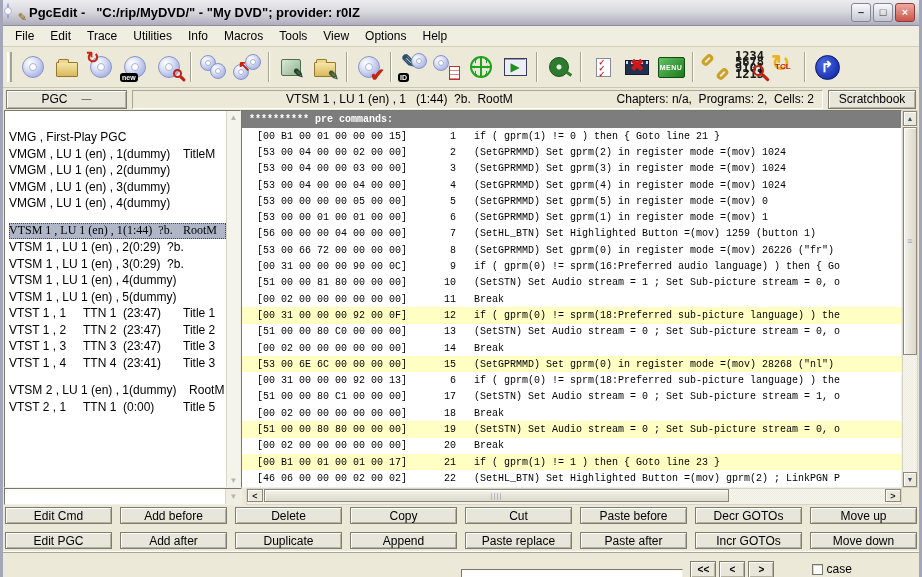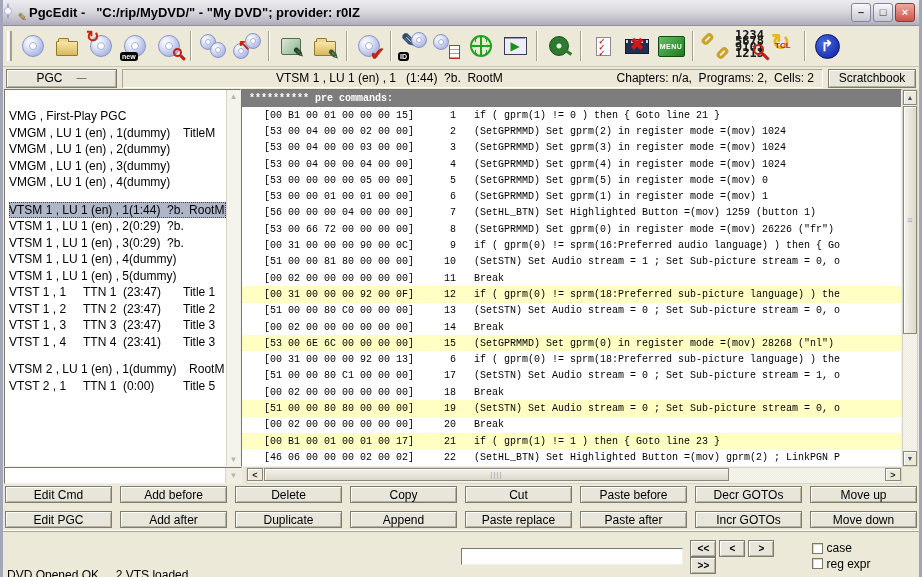--- a/index.html
+++ b/index.html
@@ -50,44 +50,44 @@
   .menubtn{width:27px;height:21px;background:linear-gradient(135deg,#63C063,#1E7A1E);border:1px solid #0E4D0E;border-radius:2px;color:#fff;font-size:7px;font-weight:bold;display:flex;align-items:center;justify-content:center;letter-spacing:0.5px;}
   .link{position:absolute;width:13px;height:8px;border:3px solid #C9A227;border-radius:5px;transform:rotate(-45deg);}
   .nums{font-family:"DejaVu Sans Mono",monospace;font-size:12px;line-height:6px;color:#1A1A1A;font-weight:bold;position:absolute;left:3px;top:3px;}
   .magbig{position:absolute;width:11px;height:11px;border:2px solid #C22015;border-radius:50%;right:2px;bottom:8px;}
   .magbig::after{content:"";position:absolute;width:9px;height:3px;background:#C22015;transform:rotate(45deg);right:-8px;bottom:-5px;border-radius:2px;}
   .navc{width:25px;height:25px;border-radius:50%;background:radial-gradient(circle at 35% 35%,#4A6AE4,#0A1E9E);border:1px solid #071470;display:flex;align-items:center;justify-content:center;color:#fff;font-size:15px;font-weight:bold;}
 
   
   .pgcbar{height:22px;flex:0 0 22px;display:flex;align-items:center;background:#ECE9D8;padding:1px 3px;gap:5px;}
   .btn3d{background:#E8E5DA;border:1px solid #7E7C6E;box-shadow:inset 1px 1px 0 #FEFEFC,inset -1px -1px 0 #B5B2A2;font-family:"Liberation Sans",sans-serif;font-size:12px;color:#000;padding:0;}
-  .pgc-btn{width:111px;height:19px;display:flex;align-items:center;justify-content:center;gap:14px;}
+  .pgc-btn{width:121px;height:19px;display:flex;align-items:center;justify-content:center;gap:14px;}
   .pgc-btn .dash{color:#555;font-size:10px;line-height:6px;}
   .pgc-info{flex:1;height:19px;border:1px solid;border-color:#A9A694 #FDFDFB #FDFDFB #A9A694;display:flex;align-items:center;padding:0 8px 0 153px;white-space:pre;overflow:hidden;}
   .pgc-stats{margin-left:auto;white-space:pre;}
   .scratch{width:88px;height:19px;}
 
   
   .main{height:378px;flex:0 0 378px;display:flex;padding:0 1px;background:#ECE9D8;}
   .tree-panel{width:237px;flex:0 0 237px;background:#fff;border:1px solid;border-color:#7A7868 #F2F0E6 #F2F0E6 #7A7868;display:flex;overflow:hidden;}
   .tree-rows{flex:1;padding:18px 0 0 4px;overflow:hidden;}
   .tree-row{display:flex;height:16.5px;align-items:center;white-space:pre;cursor:default;}
   .tree-blank{height:11px;}
-  .tree-row.sel{background:#AEB6C8;outline:1px dotted #444;outline-offset:-1px;}
+  .tree-row.sel{background:#AEB6C8;outline:1px dotted #444;outline-offset:-1px;font-family:Liberation Serif, serif;}
   .t-c1{min-width:114px;display:flex;flex:none;}
   .t-main{min-width:74px;}
   .t-time{min-width:60px;flex:none;}
   .tree-sb{width:14px;flex:0 0 14px;background:#F4F3EC;border-left:1px solid #D8D5C6;display:flex;flex-direction:column;justify-content:space-between;align-items:center;}
   .tree-sb .arr{color:#B9B6A6;font-size:8px;line-height:13px;}
 
   .cmd-panel{flex:1;background:#fff;border:1px solid;border-color:#7A7868 #F2F0E6 #F2F0E6 #7A7868;overflow:hidden;font-family:"Liberation Mono","DejaVu Sans Mono",monospace;font-size:10px;}
   .cmd-header{height:17px;background:#7D7D7D;color:#fff;font-weight:bold;display:flex;align-items:center;padding-left:7px;white-space:pre;}
   .cmd-row{height:16.3px;display:flex;align-items:center;white-space:pre;cursor:default;}
   .cmd-row.hl{background:#FFFFC4;}
-  .c-hex{flex:none;width:182px;padding-left:22px;}
+  .c-hex{flex:none;width:182px;padding-left:15px;}
   .c-num{flex:none;width:32px;text-align:right;margin-right:18px;}
   .c-text{flex:1;overflow:hidden;}
 
   .vscroll{width:16px;flex:0 0 16px;background:repeating-conic-gradient(#F6F5EE 0% 25%,#EFEDE2 0% 50%) 0 0/2px 2px;position:relative;border:1px solid #D8D5C6;}
   .sb-btn{position:absolute;left:0;width:14px;height:15px;background:#ECE9D8;border:1px solid #8A887A;box-shadow:inset 1px 1px 0 #fff;display:flex;align-items:center;justify-content:center;font-size:7px;color:#39557E;}
   .sb-thumb-v{position:absolute;left:0;top:16px;width:14px;height:228px;background:linear-gradient(90deg,#F4F3EC,#DCD9CA);border:1px solid #8A887A;box-shadow:inset 1px 1px 0 #fff;display:flex;align-items:center;justify-content:center;color:#9AA4B8;font-size:9px;}
 
   
   .hstrip{height:17px;flex:0 0 17px;display:flex;align-items:stretch;background:#ECE9D8;padding:0 1px;}
   .combo{width:238px;flex:0 0 238px;background:#fff;border:1px solid;border-color:#7A7868 #F2F0E6 #F2F0E6 #7A7868;display:flex;}
@@ -118,20 +118,32 @@
   <div class="titlebar">
     <span class="app-icon"><span class="disc"></span><span class="pen">✎</span></span>
     <span class="title-text">PgcEdit -   "C:/rip/MyDVD/" - "My DVD"; provider: r0IZ</span>
     <span class="win-controls">
       <button class="winbtn">–</button>
       <button class="winbtn">□</button>
       <button class="winbtn close">×</button>
     </span>
   </div>
 
+  <div class="menubar" id="menubar">
+      <span class="menu-item">File</span>
+      <span class="menu-item">Edit</span>
+      <span class="menu-item">Trace</span>
+      <span class="menu-item">Utilities</span>
+      <span class="menu-item">Info</span>
+      <span class="menu-item">Macros</span>
+      <span class="menu-item">Tools</span>
+      <span class="menu-item">View</span>
+      <span class="menu-item">Options</span>
+      <span class="menu-item">Help</span>
+    </div>
 
   <div class="toolbar" id="toolbar">
       <span class="grip"></span>
       <div class="ticon">
         <span class="disc"></span>
       </div>
       <div class="ticon">
         <span class="folder"></span>
       </div>
       <div class="ticon">

